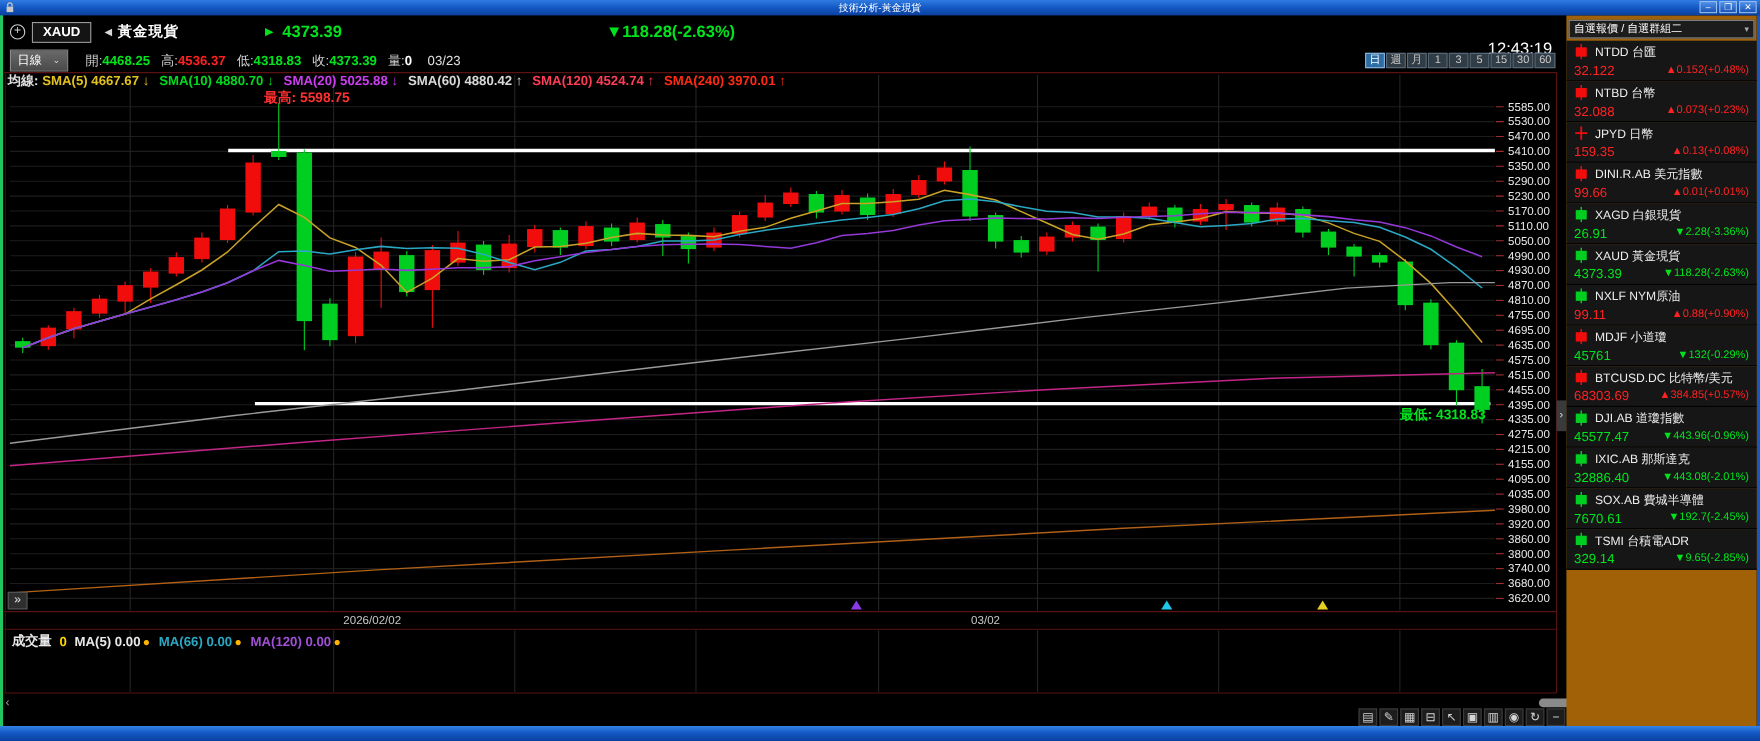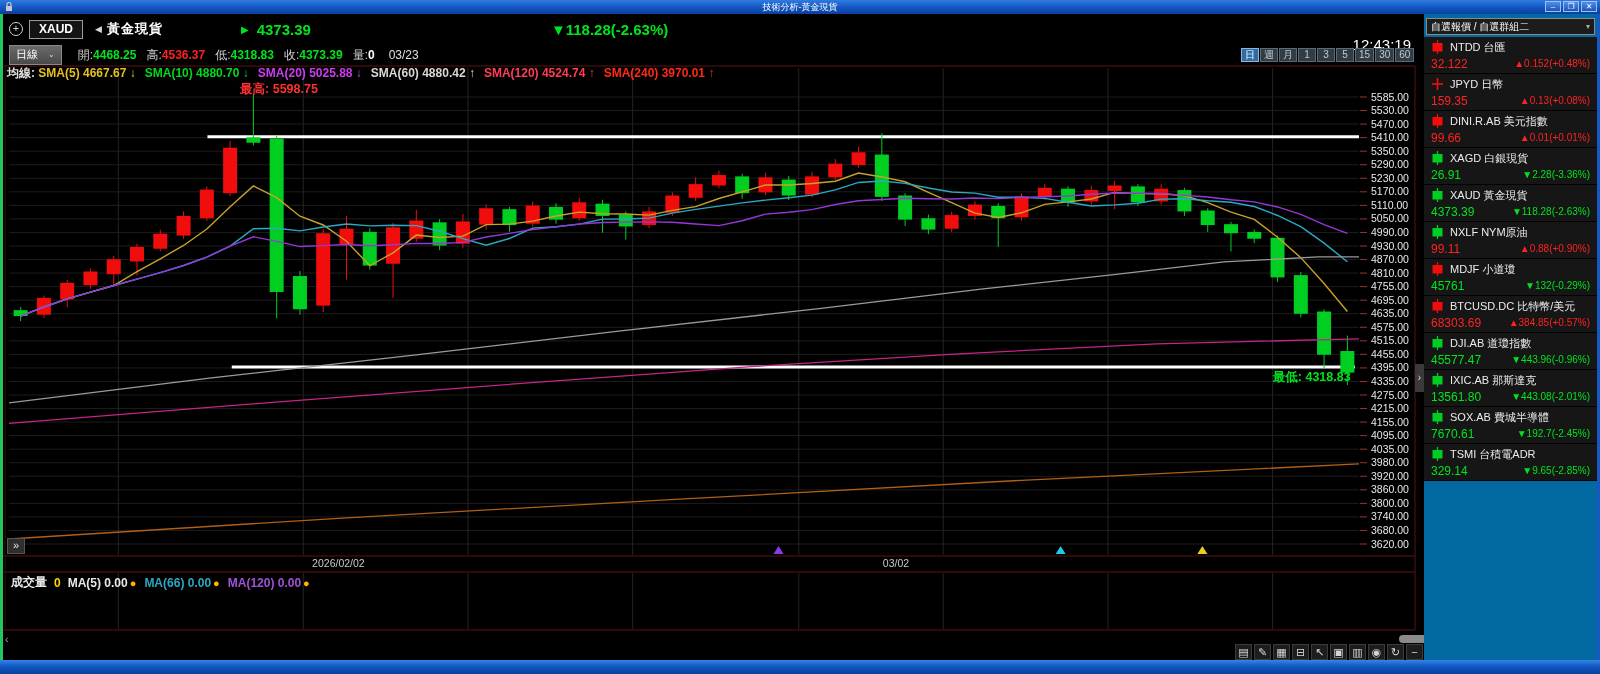--- a/index.html
+++ b/index.html
@@ -57,21 +57,21 @@
   
   #expand-btn { top:524px; left:4px; width:18px; height:16px; background:#2e2e2e; border:1px solid #555;
     color:#e8e8e8; font-size:11px; line-height:13px; text-align:center; cursor:pointer; }
   #hs-left { top:619px; left:2px; color:#9a9a9a; font-size:11px; cursor:pointer; }
   #hs-thumb { top:621px; left:1396px; width:30px; height:8px; background:#8a8a8a; border-radius:4px; cursor:grab; }
   #hs-right { top:618px; left:1431px; color:#9a9a9a; font-size:11px; cursor:pointer; }
   #btoolbar { top:630px; left:1232px; display:flex; gap:2px; }
   .tool { width:17px; height:16px; background:#1d1d1d; border:1px solid #3c3c3c; color:#d4d4d4;
     font-size:11px; line-height:14px; text-align:center; cursor:pointer; }
   
-  #sidebar { top:0; left:1421px; width:173px; height:646px; background:#0369a1; z-index:6; }
+  #sidebar { top:0; left:1421px; width:173px; height:646px; background:#a16207; z-index:6; }
   #wl-dd { position:absolute; top:4px; left:2px; width:169px; height:17px; background:#1c1c1c;
     border:1px solid #8a8a8a; color:#fff; font-size:10px; line-height:15px; padding:0 4px;
     display:flex; justify-content:space-between; cursor:pointer; }
   #wl-dd .caret { color:#aaa; font-size:8px; }
   #wl-list { position:absolute; top:23px; left:0; width:173px; }
   .wl-item { height:37px; background:#161616; border-bottom:1px solid #020202; padding:2px 5px 0; cursor:pointer; }
   .wl-l1 { display:flex; align-items:center; height:16px; }
   .wl-ic { width:13px; margin:0 6px 0 2px; display:flex; }
   .wl-nm { color:#ececec; font-size:11px; }
   .wl-l2 { display:flex; justify-content:space-between; align-items:center; height:17px; padding:0 2px; }
@@ -437,20 +437,35 @@
             </div>
             <div class="wl-l2">
               <span class="wl-val" style="color: rgb(255, 34, 34);">32.122</span>
               <span class="wl-chg" style="color: rgb(255, 34, 34);">▲0.152(+0.48%)</span>
             </div>
           </div>
           <div class="wl-item">
             <div class="wl-l1">
               <span class="wl-ic">
                 <svg width="13" height="14" viewBox="0 0 13 14">
+                  <line x1="6.5" y1="0" x2="6.5" y2="14" stroke="#f20d0d" stroke-width="1.3"></line>
+                  <rect x="1.5" y="3" width="10" height="8.5" fill="#f20d0d"></rect>
+                </svg>
+              </span>
+              <span class="wl-nm">NTBD 台幣</span>
+            </div>
+            <div class="wl-l2">
+              <span class="wl-val" style="color: rgb(255, 34, 34);">32.088</span>
+              <span class="wl-chg" style="color: rgb(255, 34, 34);">▲0.073(+0.23%)</span>
+            </div>
+          </div>
+          <div class="wl-item">
+            <div class="wl-l1">
+              <span class="wl-ic">
+                <svg width="13" height="14" viewBox="0 0 13 14">
                   <line x1="6.5" y1="1" x2="6.5" y2="13" stroke="#f20d0d" stroke-width="1.6"></line>
                   <line x1="1" y1="7" x2="12" y2="7" stroke="#f20d0d" stroke-width="1.6"></line>
                 </svg>
               </span>
               <span class="wl-nm">JPYD 日幣</span>
             </div>
             <div class="wl-l2">
               <span class="wl-val" style="color: rgb(255, 34, 34);">159.35</span>
               <span class="wl-chg" style="color: rgb(255, 34, 34);">▲0.13(+0.08%)</span>
             </div>
@@ -564,21 +579,21 @@
             <div class="wl-l1">
               <span class="wl-ic">
                 <svg width="13" height="14" viewBox="0 0 13 14">
                   <line x1="6.5" y1="0" x2="6.5" y2="14" stroke="#00cf21" stroke-width="1.3"></line>
                   <rect x="1.5" y="3" width="10" height="8.5" fill="#00cf21"></rect>
                 </svg>
               </span>
               <span class="wl-nm">IXIC.AB 那斯達克</span>
             </div>
             <div class="wl-l2">
-              <span class="wl-val" style="color: rgb(0, 228, 30);">13561.80</span>
+              <span class="wl-val" style="color: rgb(0, 228, 30);">32886.40</span>
               <span class="wl-chg" style="color: rgb(0, 228, 30);">▼443.08(-2.01%)</span>
             </div>
           </div>
           <div class="wl-item">
             <div class="wl-l1">
               <span class="wl-ic">
                 <svg width="13" height="14" viewBox="0 0 13 14">
                   <line x1="6.5" y1="0" x2="6.5" y2="14" stroke="#00cf21" stroke-width="1.3"></line>
                   <rect x="1.5" y="3" width="10" height="8.5" fill="#00cf21"></rect>
                 </svg>

